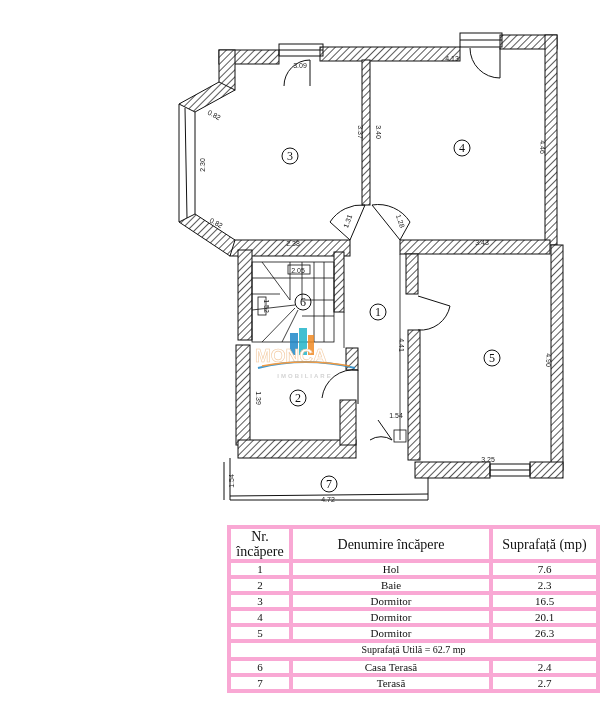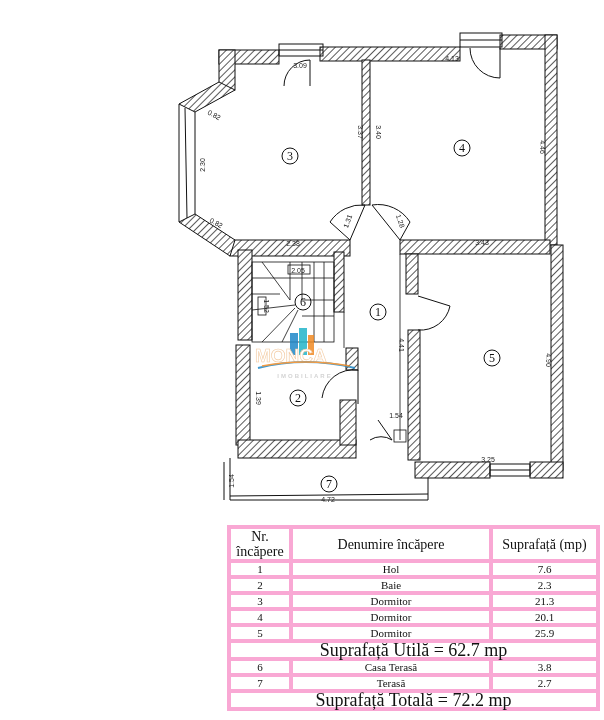--- a/index.html
+++ b/index.html
@@ -5,21 +5,21 @@
   html, body { margin:0; padding:0; background:#ffffff; }
   body { width:604px; height:720px; position:relative; overflow:hidden; font-family:"Liberation Serif", serif; }
   #plan { position:absolute; left:0; top:0; }
   .dim { font-family:"Liberation Sans", sans-serif; font-size:7px; fill:#222; }
   .rlabel { font-family:"Liberation Serif", serif; font-size:12px; fill:#111; }
   .wm { font-family:"Liberation Sans", sans-serif; font-weight:bold; }
   table.legend { position:absolute; left:227px; top:525px; border-collapse:collapse; width:373px; font-family:"Liberation Serif", serif; color:#111; }
   table.legend td, table.legend th { border:4px solid #f9a8d4; padding:0; text-align:center; font-weight:normal; }
   table.legend th { font-size:14px; line-height:15px; }
   table.legend td { font-size:11px; line-height:12px; height:12px; }
-  table.legend td.total { font-size:18px; line-height:14px; }
+  table.legend td.total { font-size:10px; line-height:14px; }
 </style>
 </head>
 <body>
 
 <svg id="plan" width="604" height="520" viewBox="0 0 604 520" xmlns="http://www.w3.org/2000/svg">
   <defs>
     <pattern id="hatch" patternUnits="userSpaceOnUse" width="5" height="5" patternTransform="rotate(45)">
       <rect width="5" height="5" fill="#fff"></rect>
       <line x1="0" y1="0" x2="0" y2="5" stroke="#111" stroke-width="1.4"></line>
     </pattern>
@@ -198,42 +198,39 @@
       <td>7.6</td>
     </tr>
     <tr>
       <td>2</td>
       <td>Baie</td>
       <td>2.3</td>
     </tr>
     <tr>
       <td>3</td>
       <td>Dormitor</td>
-      <td>21.3</td>
+      <td>16.5</td>
     </tr>
     <tr>
       <td>4</td>
       <td>Dormitor</td>
       <td>20.1</td>
     </tr>
     <tr>
       <td>5</td>
       <td>Dormitor</td>
-      <td>25.9</td>
+      <td>26.3</td>
     </tr>
     <tr>
       <td colspan="3" class="total">Suprafață Utilă = 62.7 mp</td>
     </tr>
     <tr>
       <td>6</td>
       <td>Casa Terasă</td>
-      <td>3.8</td>
+      <td>2.4</td>
     </tr>
     <tr>
       <td>7</td>
       <td>Terasă</td>
       <td>2.7</td>
     </tr>
-    <tr>
-      <td colspan="3" class="total">Suprafață Totală = 72.2 mp</td>
-    </tr>
   </tbody>
 </table>
 
 </body></html>

